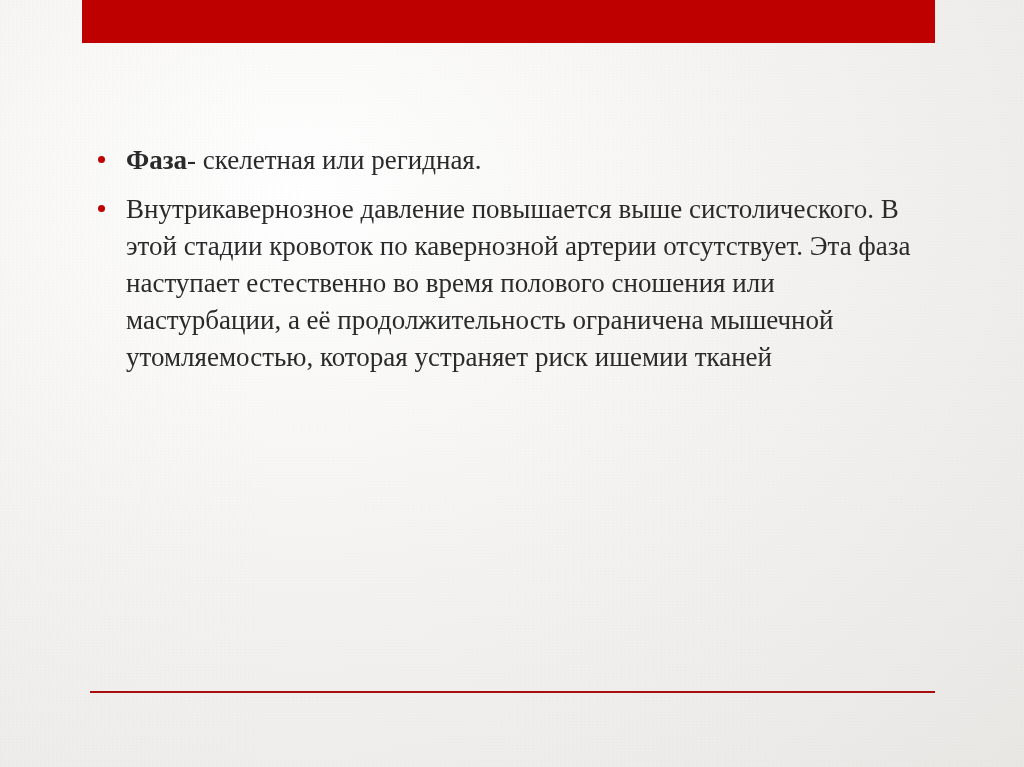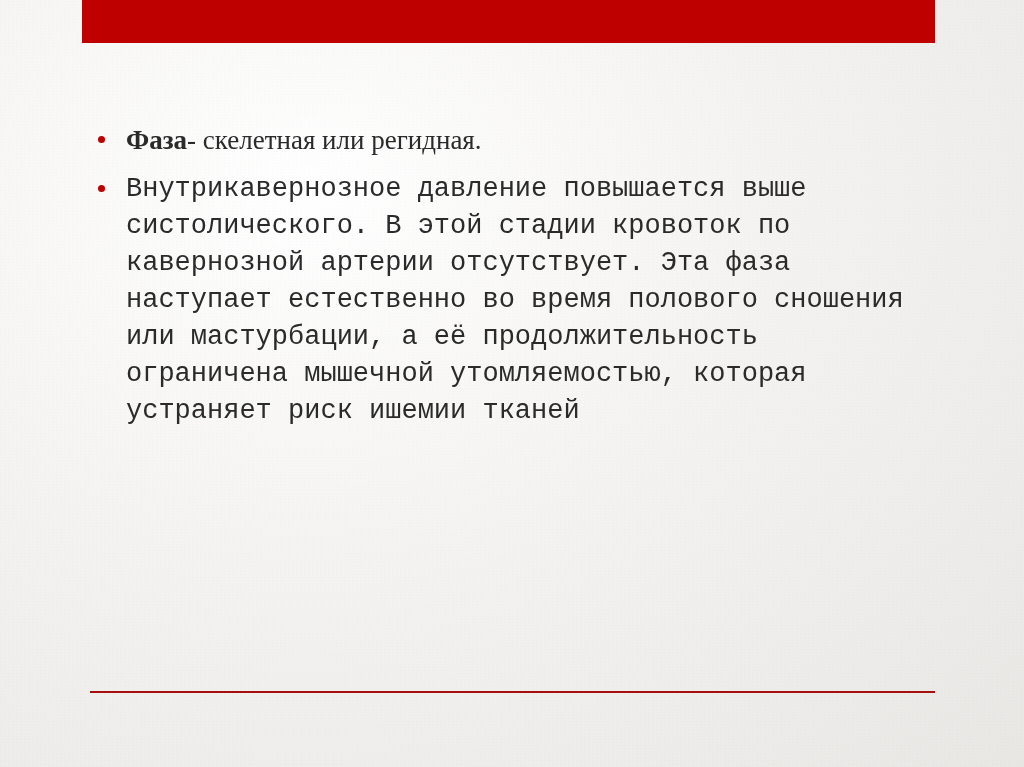--- a/index.html
+++ b/index.html
@@ -44,21 +44,21 @@
     position: absolute;
     left: 90px;
     top: 691px;
     width: 845px;
     height: 0;
     border-top: 2px solid #a81010;
   }
   .content {
     position: absolute;
     left: 86px;
-    top: 122px;
+    top: 142px;
     width: 830px;
   }
   ul.bullets {
     list-style: none;
     margin: 0;
     padding: 0;
   }
   ul.bullets > li {
     position: relative;
     padding-left: 40px;
@@ -75,21 +75,20 @@
     width: 7px;
     height: 7px;
     border-radius: 50%;
     background: #c00000;
   }
   .b-lead {
     font-weight: bold;
   }
   .item-2 {
     max-width: 730px;
-    font-family: Liberation Mono, monospace;
   }
 </style>
 </head>
 <body>
 
 <div class="slide">
 
   <div class="top-bar"></div>
 
   <div class="content">

